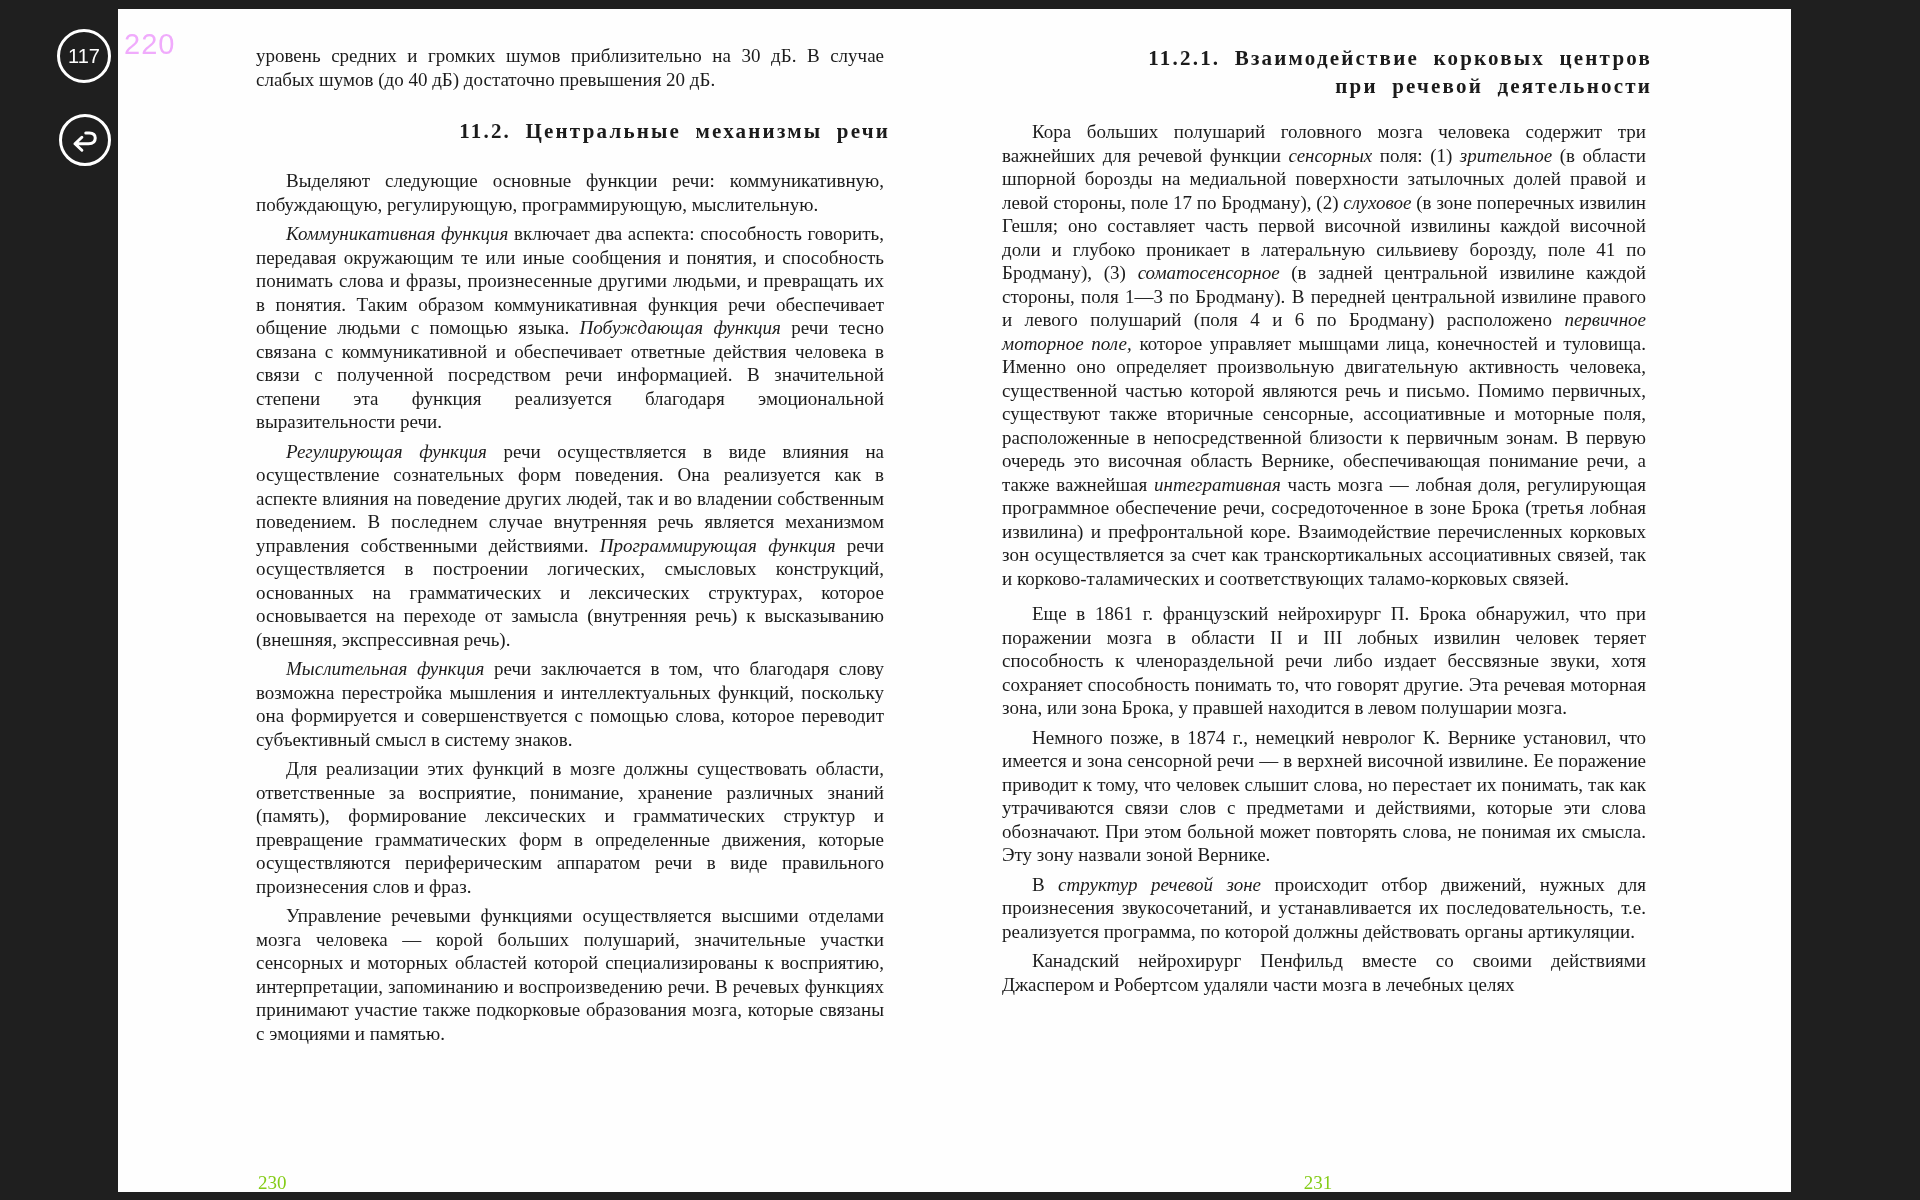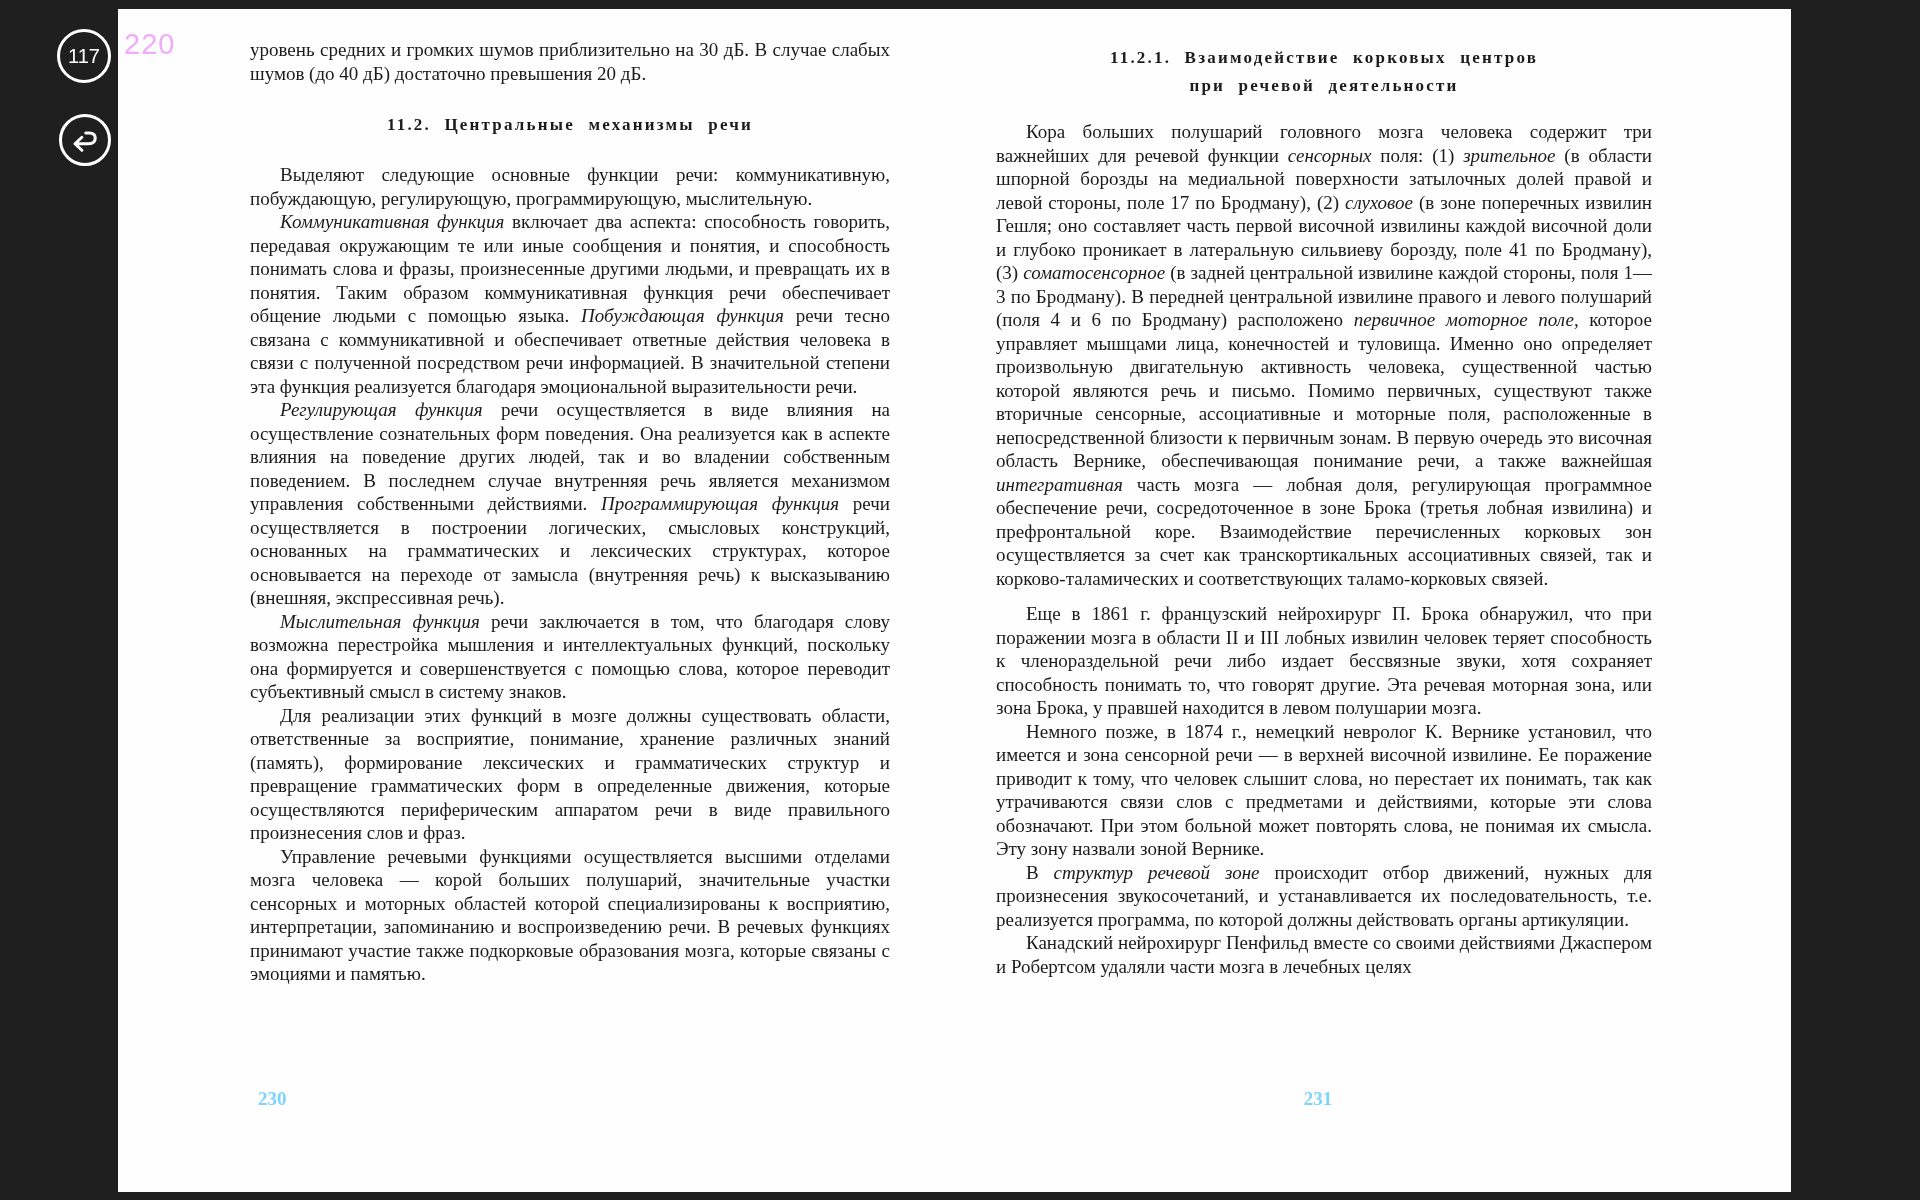--- a/index.html
+++ b/index.html
@@ -42,36 +42,36 @@
   .col{
     position:absolute;
     color:#1b1b1b;
     font-size:19px;line-height:23.5px;
     text-align:justify;
     hyphens:auto;-webkit-hyphens:auto;
   }
   .col-left{left:250px;top:38px;width:640px;}
   .col-right{left:996px;top:44px;width:656px;}
 
-  .body-par{margin:0;}
+  .body-par{margin:6px;}
   .body-par.indent{text-indent:30px;}
   .body-par.spaced{margin-top:12px;}
 
   .sec-heading{
-    font-weight:bold;text-align:center;
-    font-size:17px;line-height:28px;
+    font-weight:bold;text-align:right;
+    font-size:21px;line-height:28px;
     letter-spacing:2.2px;word-spacing:7px;
     margin:26px 0 24px 0;
     text-indent:0;
   }
   .col-right .sec-heading{margin:0 0 20px 0;}
 
   .page-number{
-    position:absolute;top:1088px;
-    font-size:19px;color:#7dd3fc;font-weight:bold;
+    position:absolute;top:1172px;
+    font-size:19px;color:#84cc16;
   }
   .page-number.left{left:258px;}
   .page-number.right{left:996px;width:644px;text-align:center;}
 </style>
 </head>
 <body>
 
 <div class="stage">
 
   <div class="sheet"></div>

